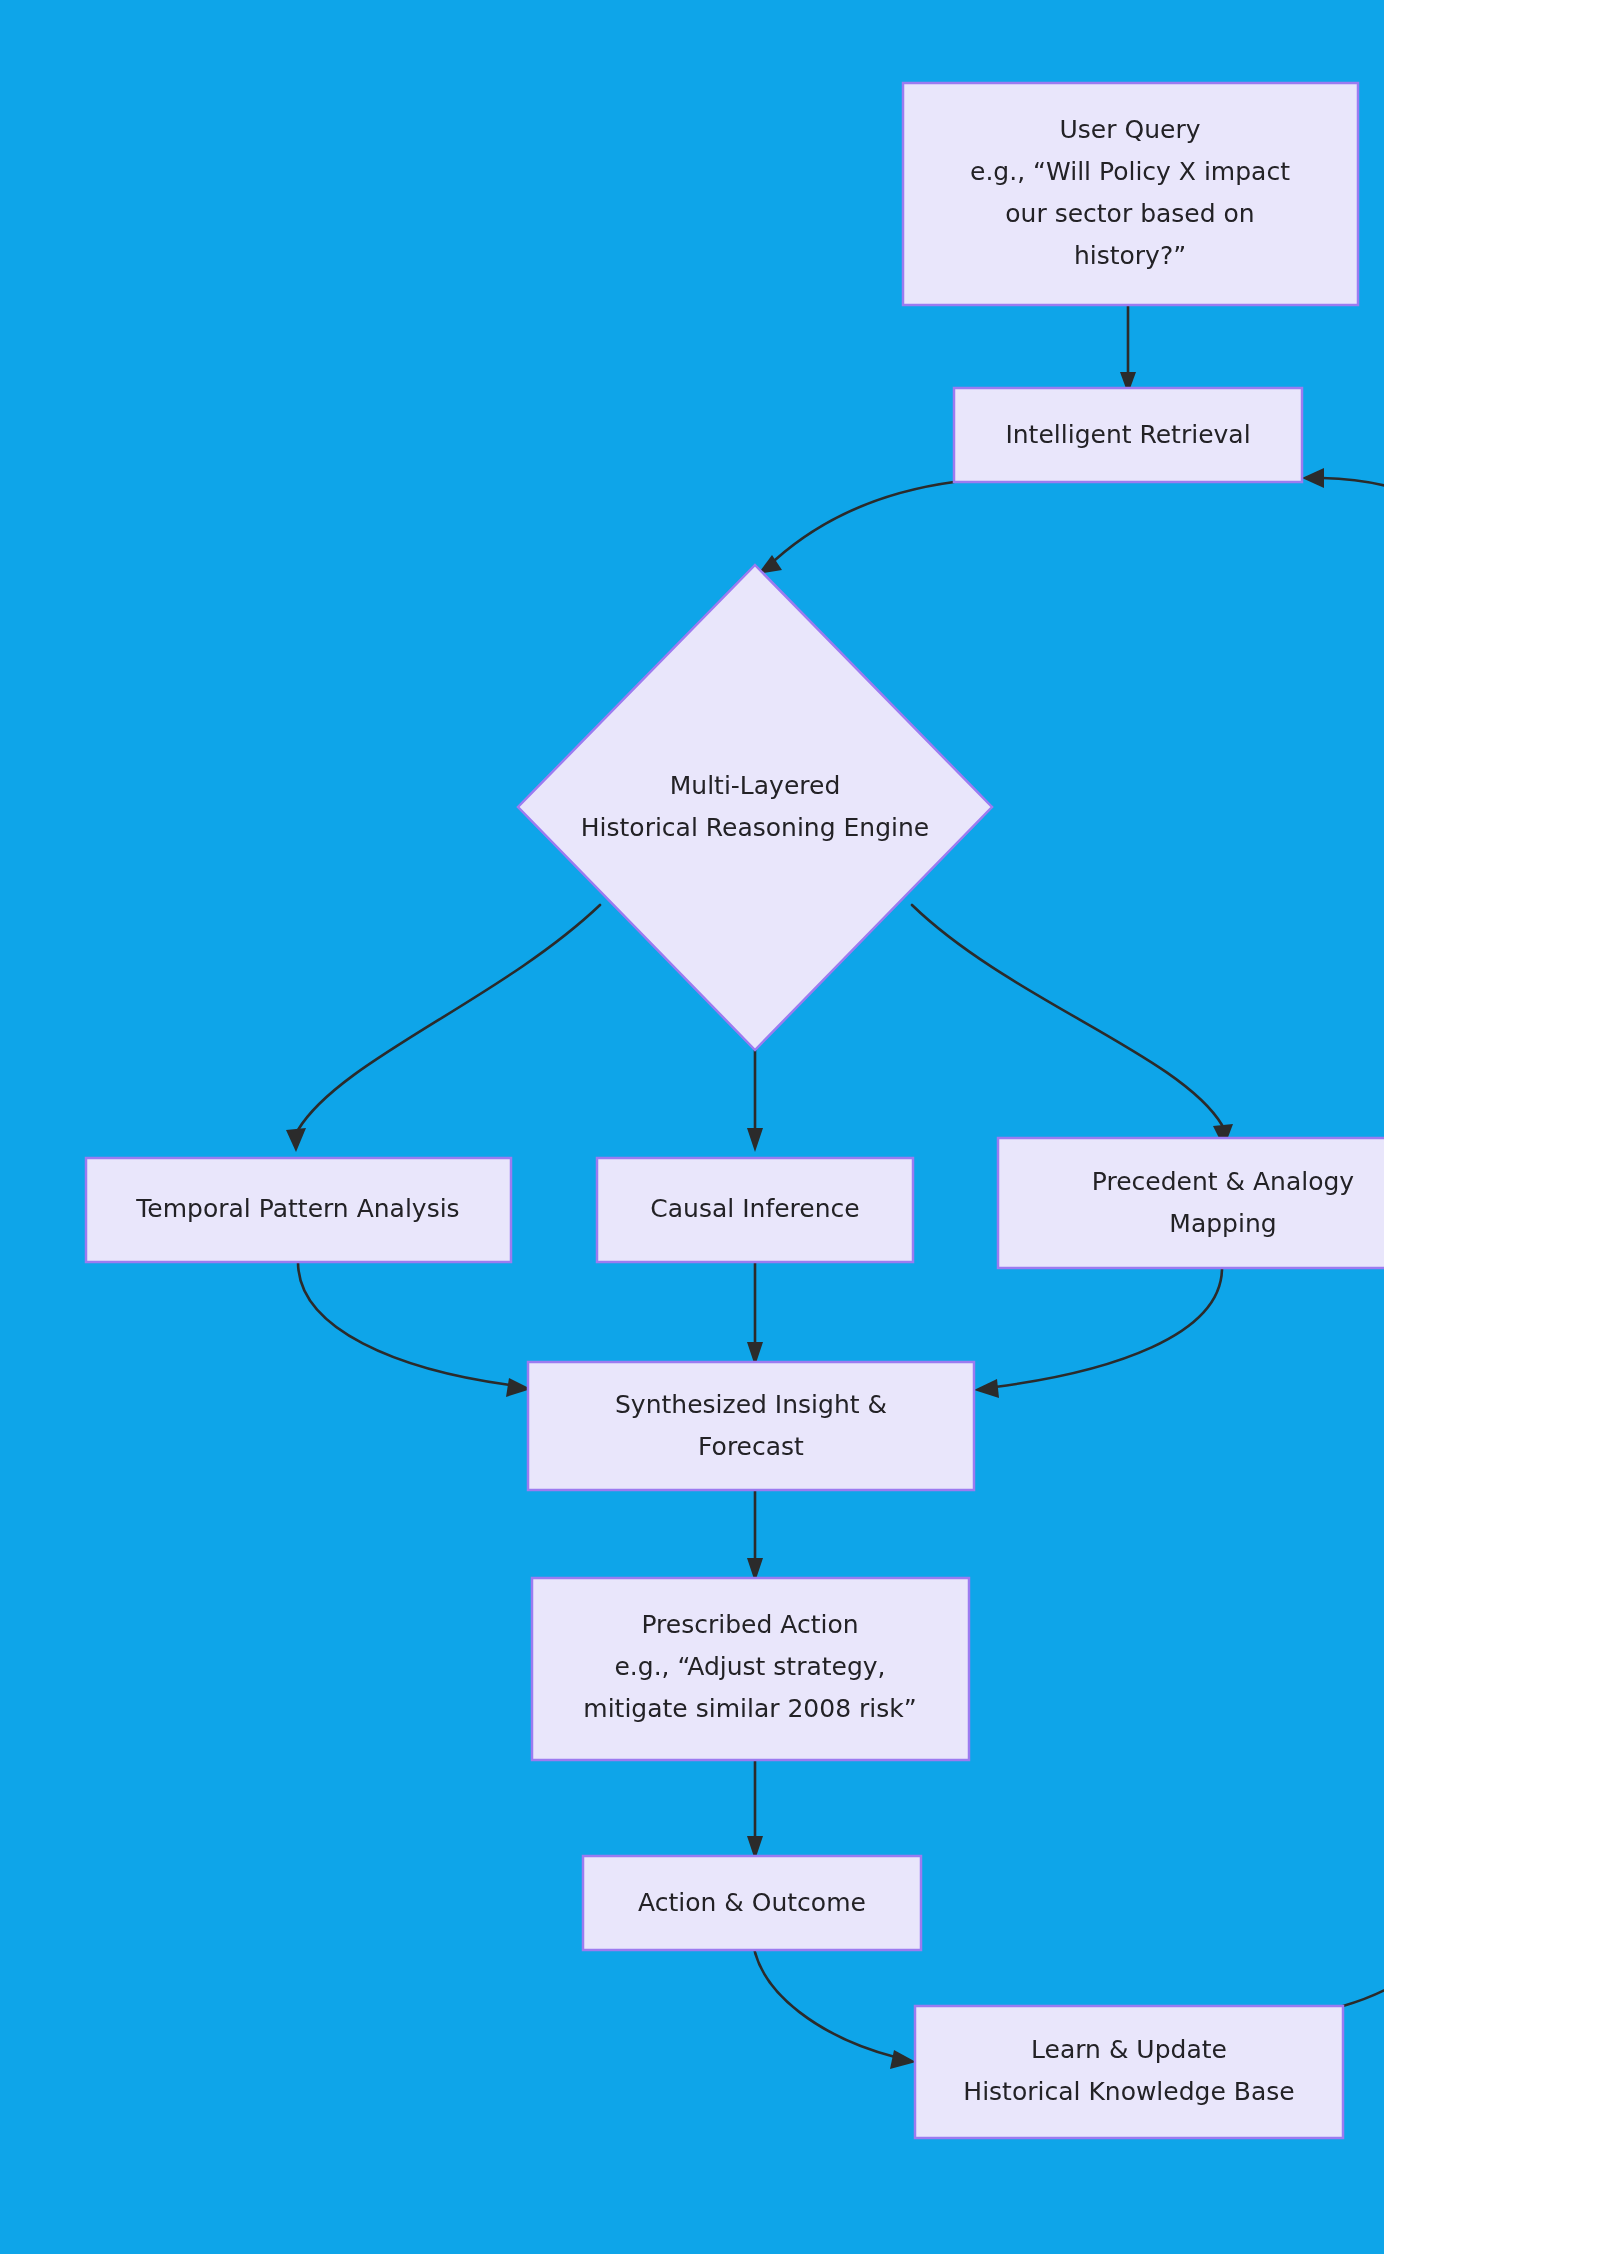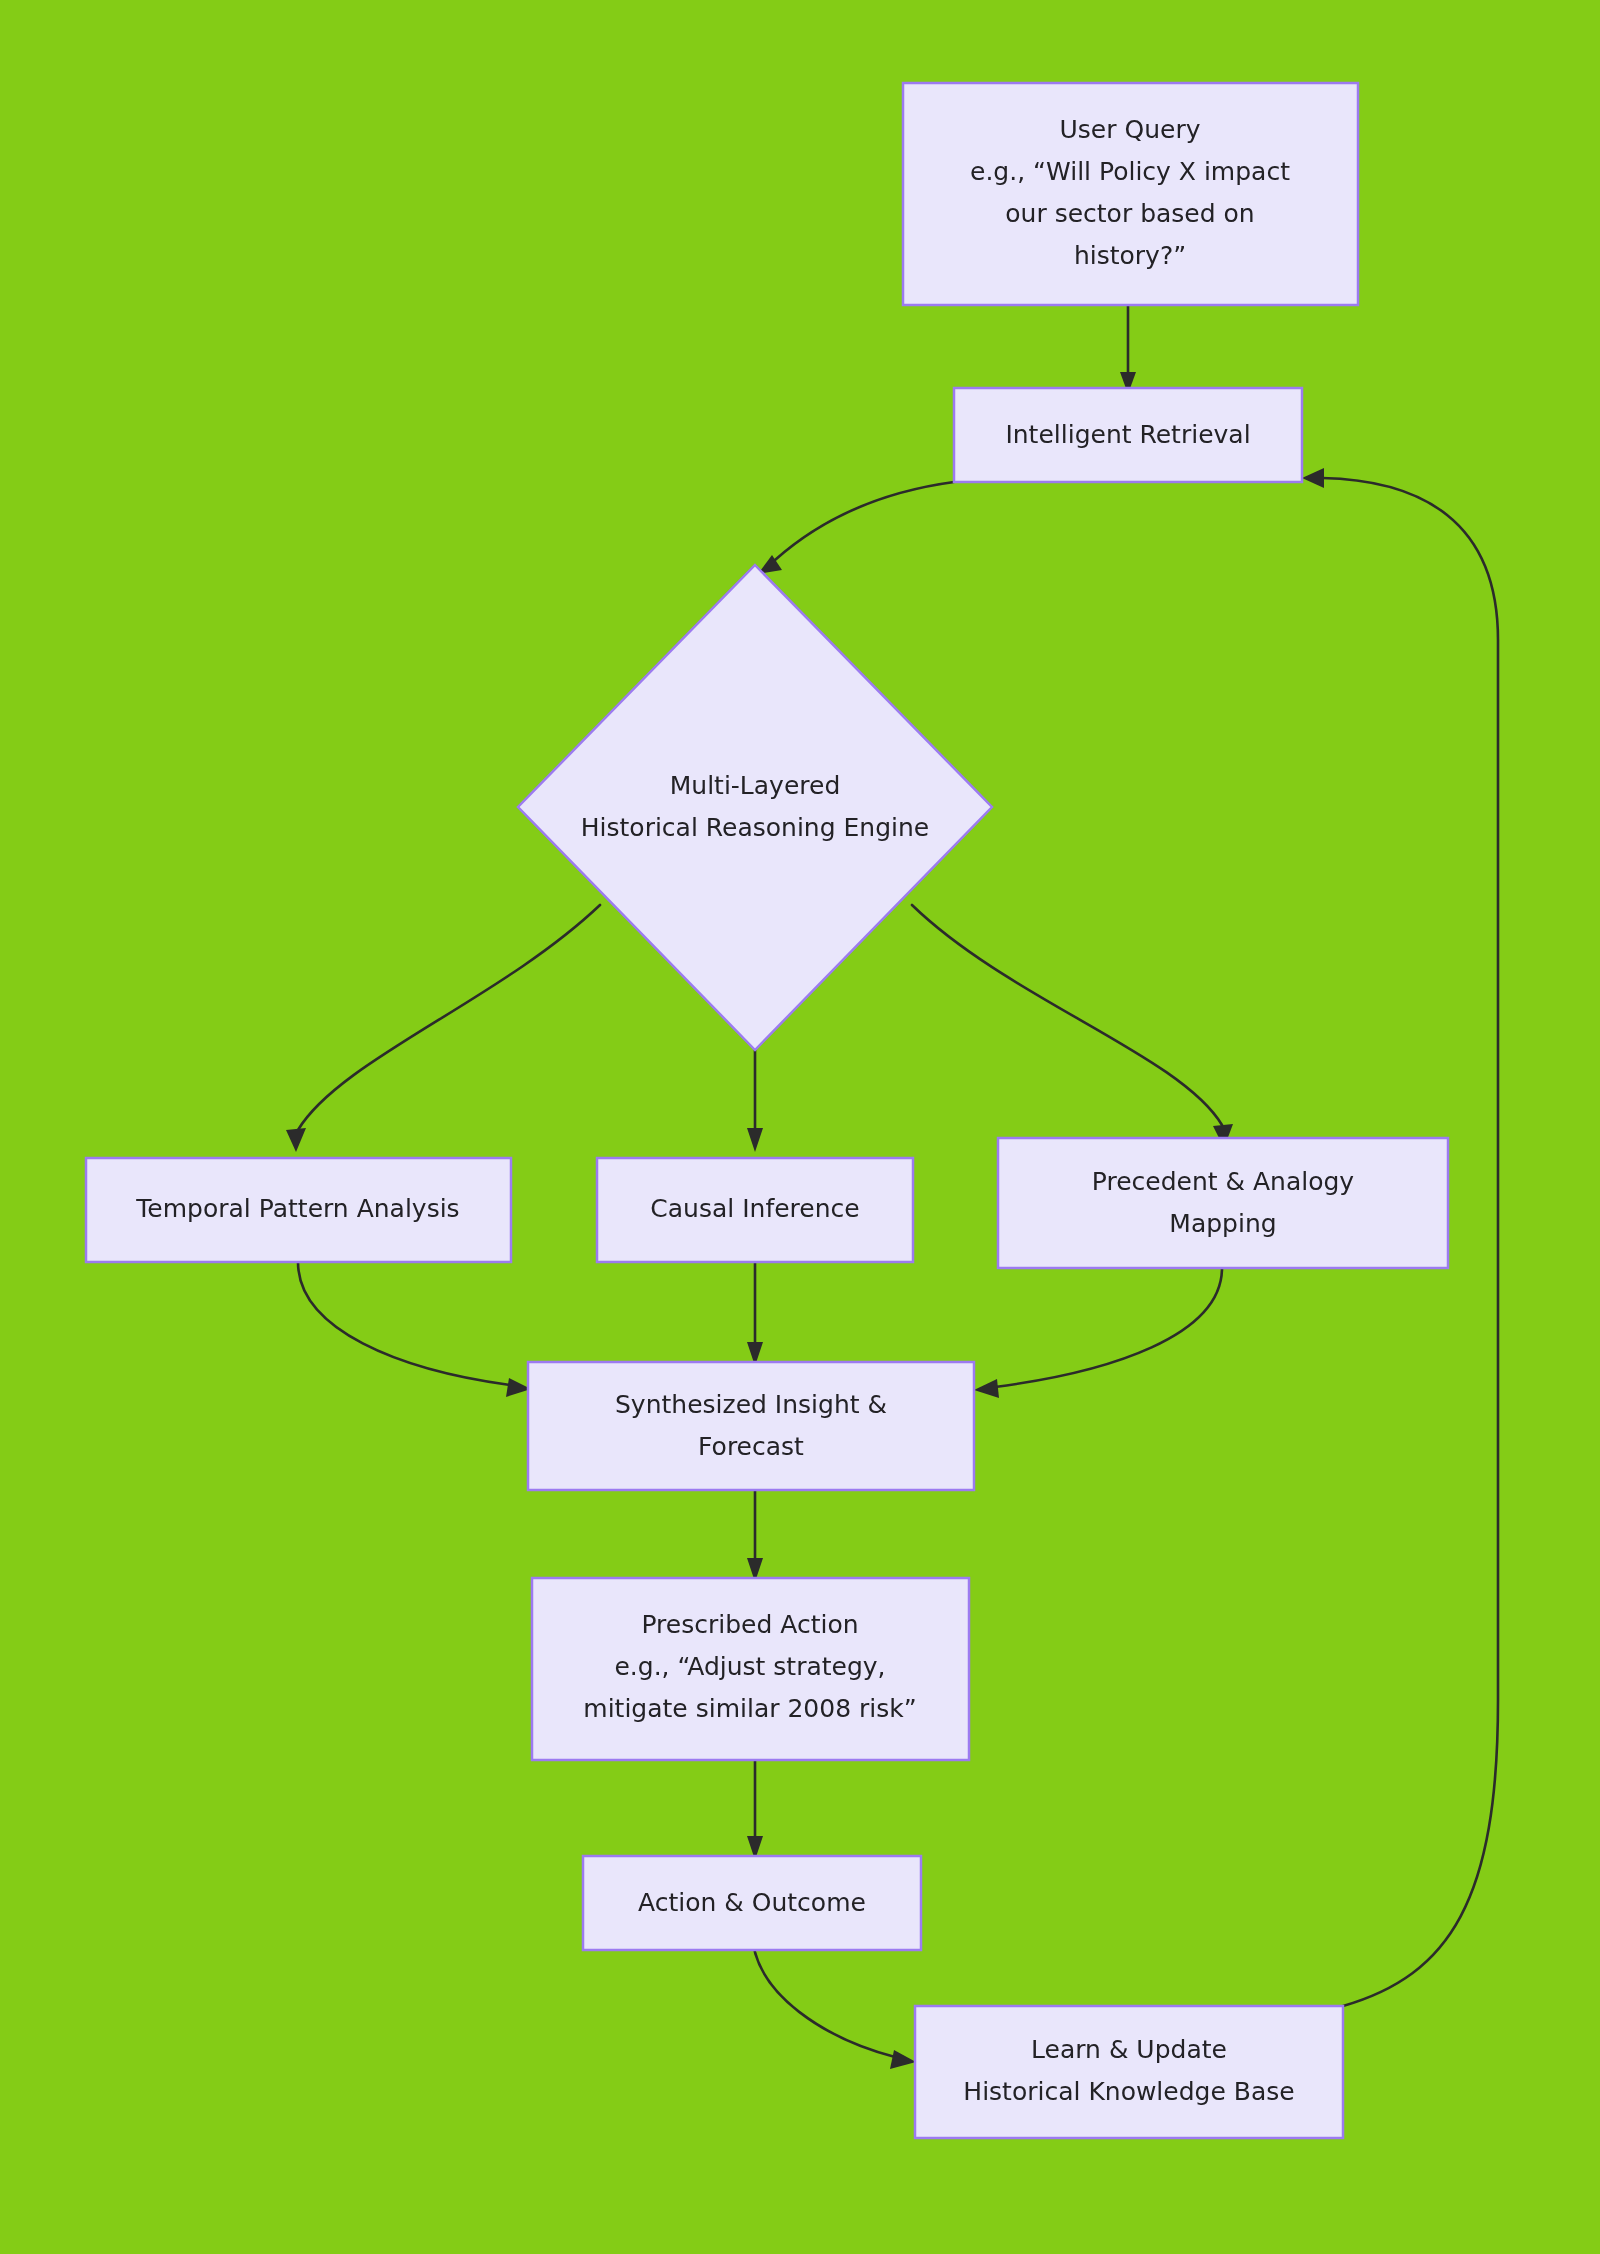--- a/index.html
+++ b/index.html
@@ -5,23 +5,23 @@
   html, body {
     margin: 0;
     padding: 0;
     background: #ffffff;
   }
   body {
     font-family: "DejaVu Sans", sans-serif;
   }
   #flow-root {
     position: relative;
-    width: 1600px;
+    width: 1384px;
     height: 2254px;
-    background: #84cc16;
+    background: #0ea5e9;
     overflow: hidden;
   }
   svg.flow-canvas {
     position: absolute;
     top: 0;
     left: 0;
     width: 1600px;
     height: 2254px;
     display: block;
   }

